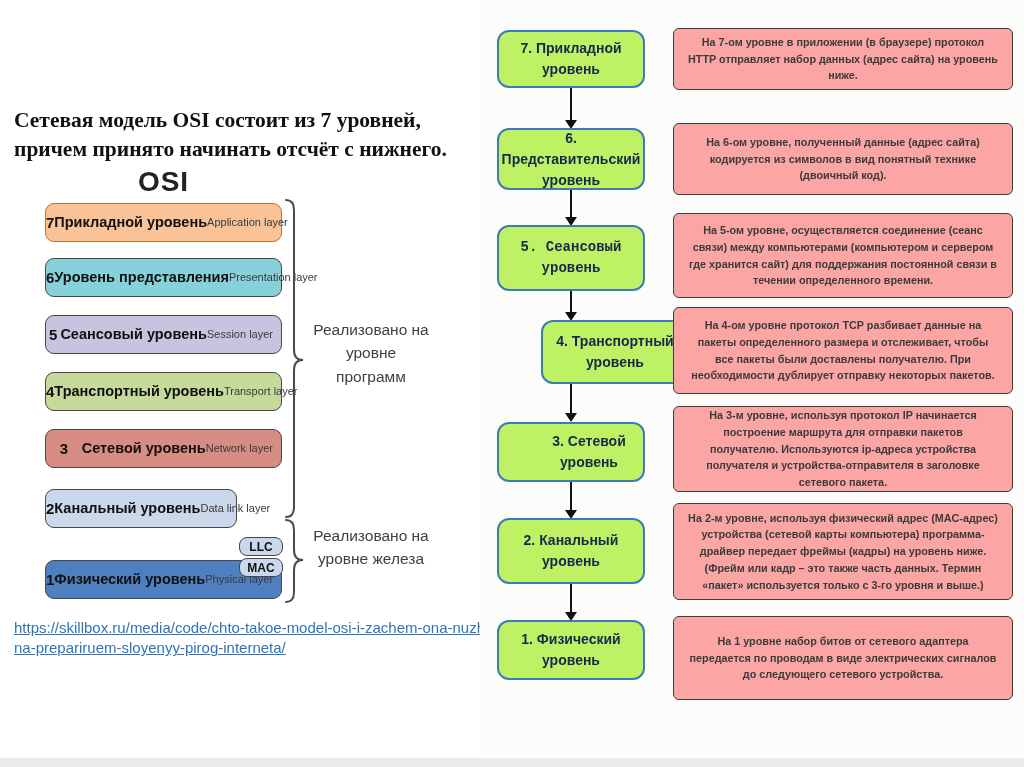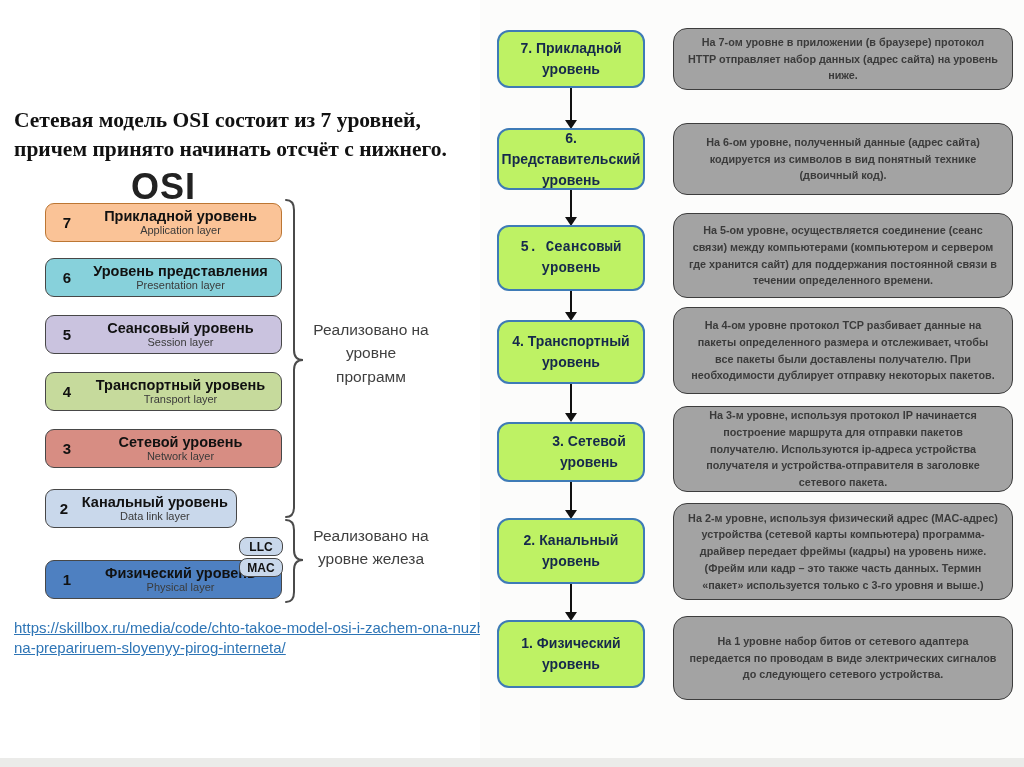--- a/index.html
+++ b/index.html
@@ -4,26 +4,26 @@
 <style>
   html,body{margin:0;padding:0;background:#ffffff;}
   #slide{position:relative;width:1024px;height:767px;background:#ffffff;overflow:hidden;
          font-family:"Liberation Sans",sans-serif;}
 
   
   .heading{position:absolute;left:14px;top:98px;width:470px;
            font-family:"Liberation Serif",serif;font-weight:bold;font-size:21.5px;
            color:#111;line-height:1.35;margin-top:8px;}
   .osi-title{position:absolute;left:45px;top:166px;width:237px;text-align:center;
-             font-weight:bold;font-size:36px;color:#222;letter-spacing:1px;}
+             font-weight:bold;font-size:28px;color:#222;letter-spacing:1px;}
 
   .osi-row{position:absolute;left:45px;width:237px;height:39px;box-sizing:border-box;
            border:1.6px solid #474747;border-radius:9px;display:flex;align-items:center;}
   .osi-num{width:42px;text-align:center;font-weight:bold;font-size:15px;color:#111;}
-  .osi-text{flex:1;display:flex;flex-direction:column;align-items:center;
+  .osi-text{flex:1;display:flex;flex-direction:row;align-items:center;
             line-height:1.12;padding-right:8px;}
   .osi-ru{font-weight:bold;font-size:14.5px;color:#111;white-space:nowrap;}
   .osi-en{font-size:11px;color:#3a3a3a;white-space:nowrap;}
   .l7{top:203px;background:#FAC397;border-color:#BC7633;}
   .l6{top:258px;background:#87D1DB;}
   .l5{top:315px;background:#CAC3DF;}
   .l4{top:372px;background:#C6DA9C;}
   .l3{top:429px;background:#D78D83;}
   .l2{top:489px;background:#C9D8EB;width:192px;}
   .l1{top:560px;background:#4E80C1;}
@@ -44,34 +44,34 @@
             font-size:15px;line-height:1.35;color:#2E75B6;
             text-decoration:underline;word-break:break-all;cursor:pointer;}
 
   
   .right-panel{position:absolute;left:480px;top:0;width:544px;height:758px;background:#fcfcfb;}
   .flow-box{position:absolute;left:17px;width:148px;box-sizing:border-box;
             background:#bef264;border:2px solid #3E7BB6;border-radius:12px;
             display:flex;align-items:center;justify-content:center;text-align:center;
             font-weight:bold;font-size:14px;color:#16294C;line-height:1.5;padding:4px 8px;}
   .flow-desc{position:absolute;left:193px;width:340px;box-sizing:border-box;
-             background:#a3a3a3;border:1.5px solid #3d3d3d;border-radius:14px;
+             background:#fca5a5;border:1.5px solid #3d3d3d;border-radius:6px;
              display:flex;align-items:center;justify-content:center;text-align:center;
              font-weight:bold;font-size:10.8px;color:#3b3b3b;line-height:1.55;padding:6px 14px;}
   .arrow{position:absolute;left:89.5px;width:2.5px;background:#111;}
   .arrow::after{content:"";position:absolute;bottom:-8px;left:-4.8px;width:0;height:0;
                 border-left:6px solid transparent;border-right:6px solid transparent;
                 border-top:9px solid #111;}
   .b7{top:30px;height:58px;}  .d7{top:28px;height:62px;}  .a7{top:88px;height:33px;}
   .b6{top:128px;height:62px;} .d6{top:123px;height:72px;} .a6{top:190px;height:28px;}
   .b5{top:225px;height:66px;font-family:Liberation Mono, monospace;} .d5{top:213px;height:85px;} .a5{top:291px;height:22px;}
-  .b4{top:320px;height:64px;} .d4{top:307px;height:87px;} .a4{top:384px;height:30px;}
+  .b4{top:320px;height:64px;margin-left:44px;} .d4{top:307px;height:87px;} .a4{top:384px;height:30px;}
   .b3{top:422px;height:60px;padding-left:44px;} .d3{top:406px;height:86px;} .a3{top:482px;height:29px;}
   .b2{top:518px;height:66px;} .d2{top:503px;height:97px;} .a2{top:584px;height:29px;}
-  .b1{top:620px;height:68px;} .d1{top:616px;height:84px;}
+  .b1{top:620px;height:60px;} .d1{top:616px;height:84px;}
 
   .bottom-strip{position:absolute;left:0;top:758px;width:1024px;height:9px;background:#EBEBE9;}
 </style>
 </head>
 <body>
 
 <div id="slide">
 
   <div class="heading">
     <div>Сетевая модель OSI состоит из 7 уровней,</div>

